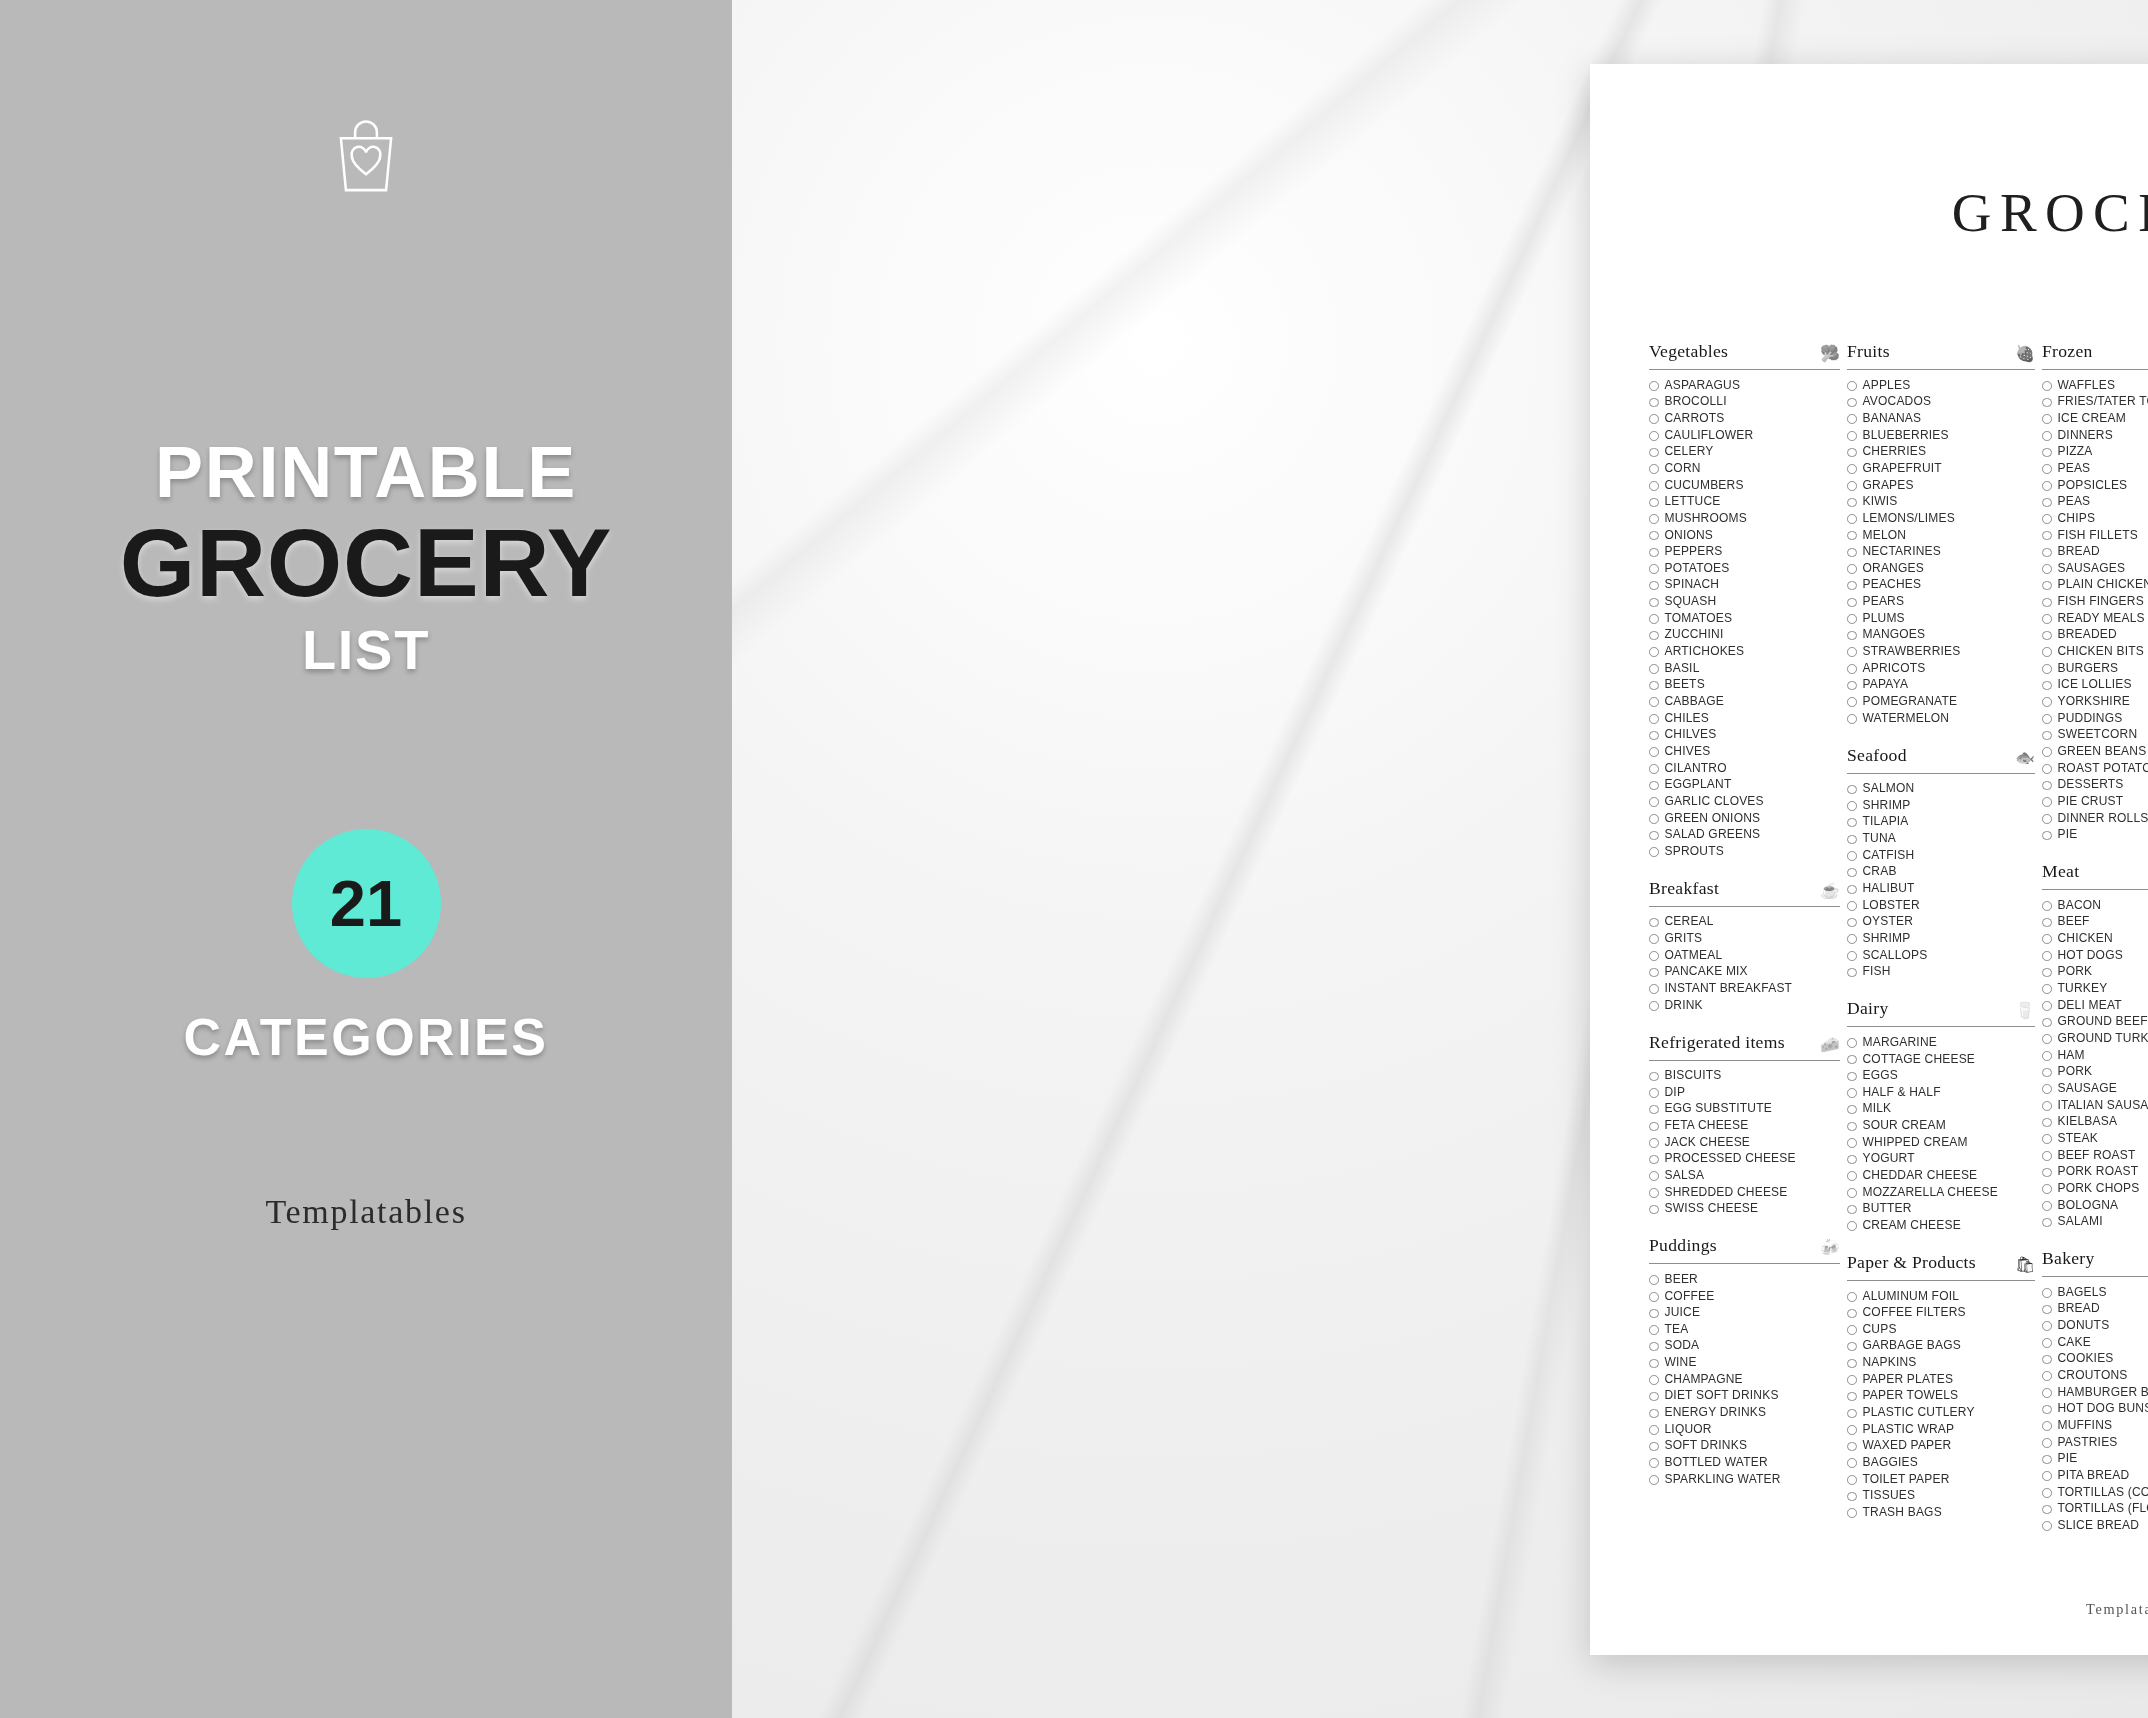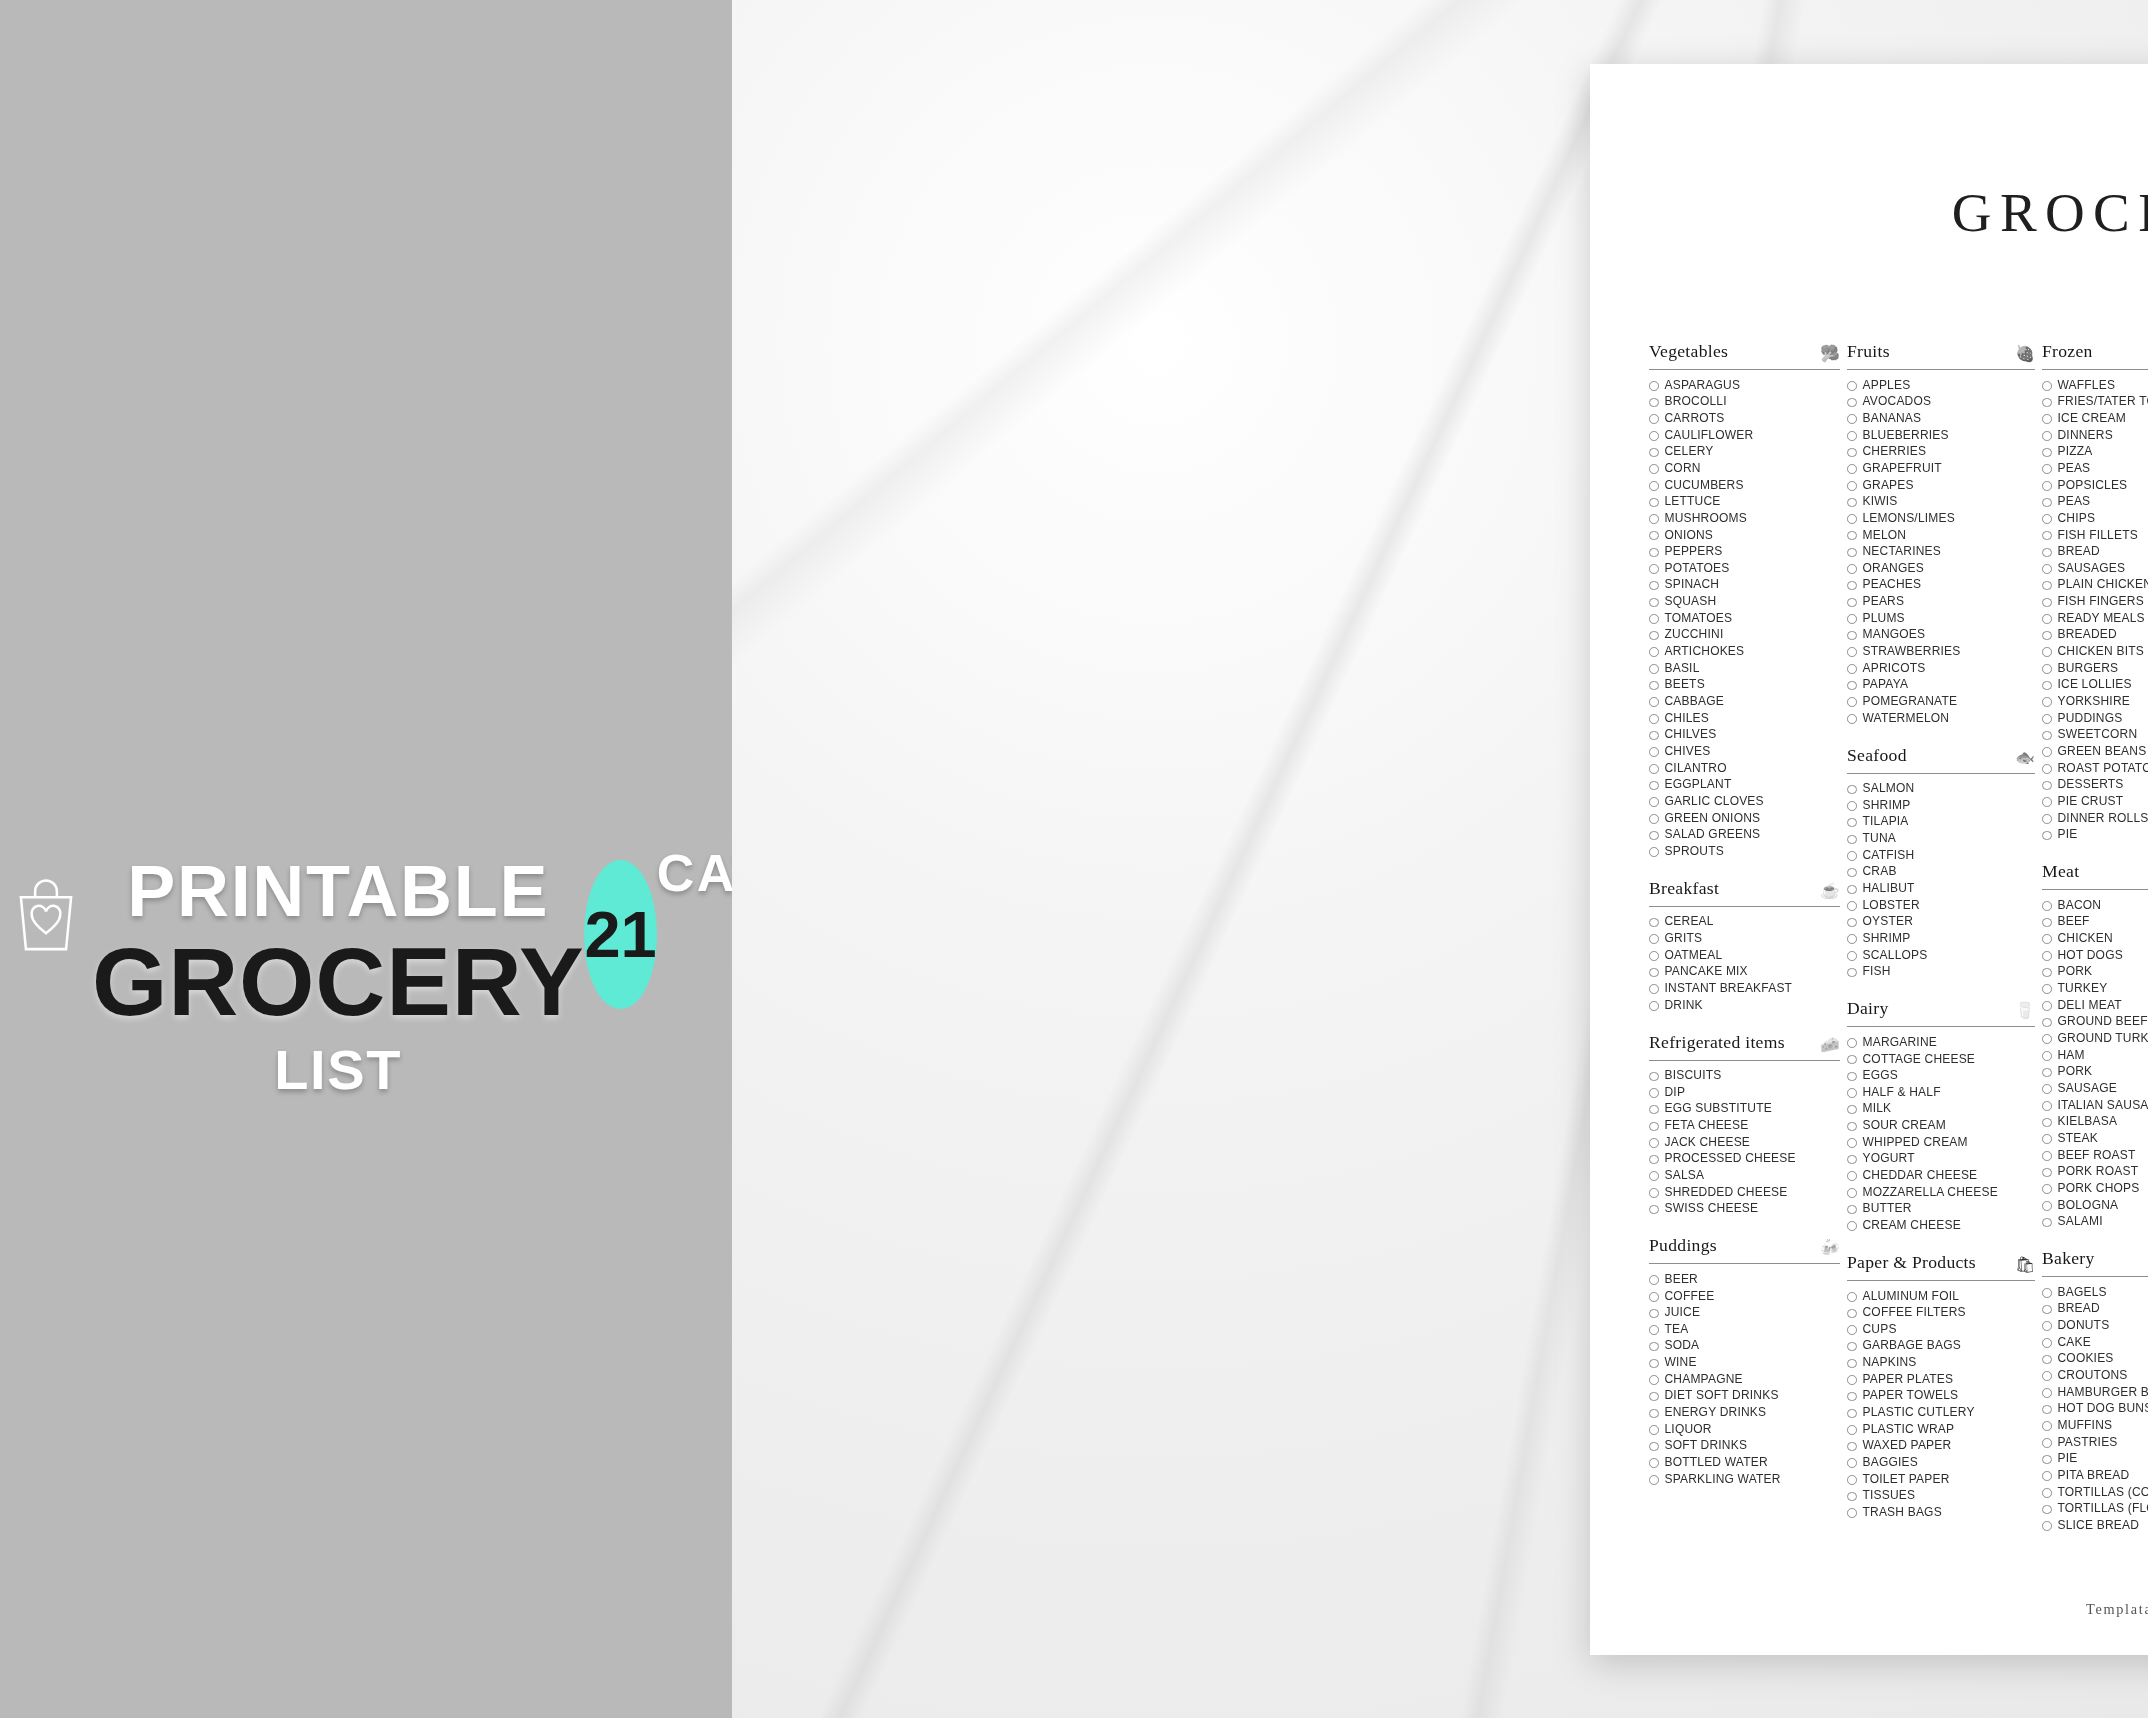--- a/index.html
+++ b/index.html
@@ -20,21 +20,21 @@
     display: flex;
   }
 
   
   .left-panel {
     position: relative;
     width: 732px;
     height: 1718px;
     background: #b9b9b9;
     display: flex;
-    flex-direction: row;
+    flex-direction: column;
     align-items: center;
     flex: 0 0 732px;
     box-sizing: border-box;
   }
   .bag-icon {
     margin-top: 109px;
     width: 92px;
     height: 92px;
   }
   .promo-block {

